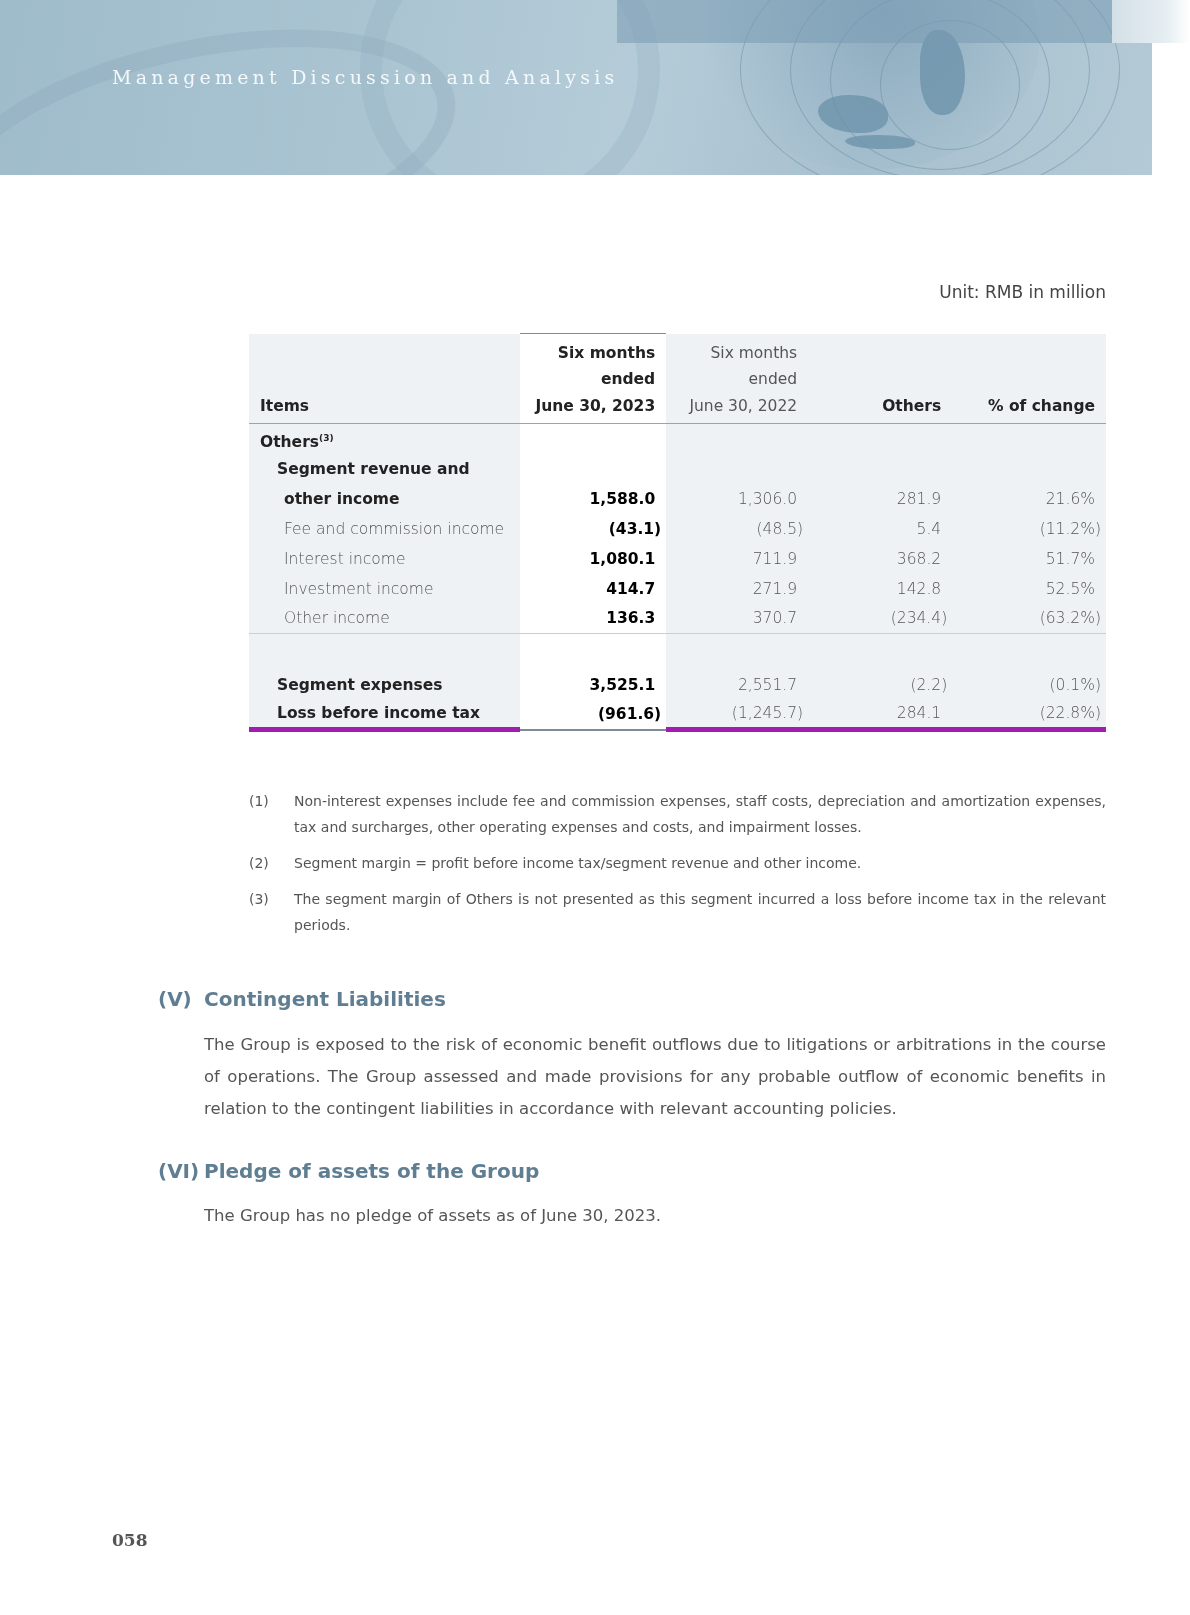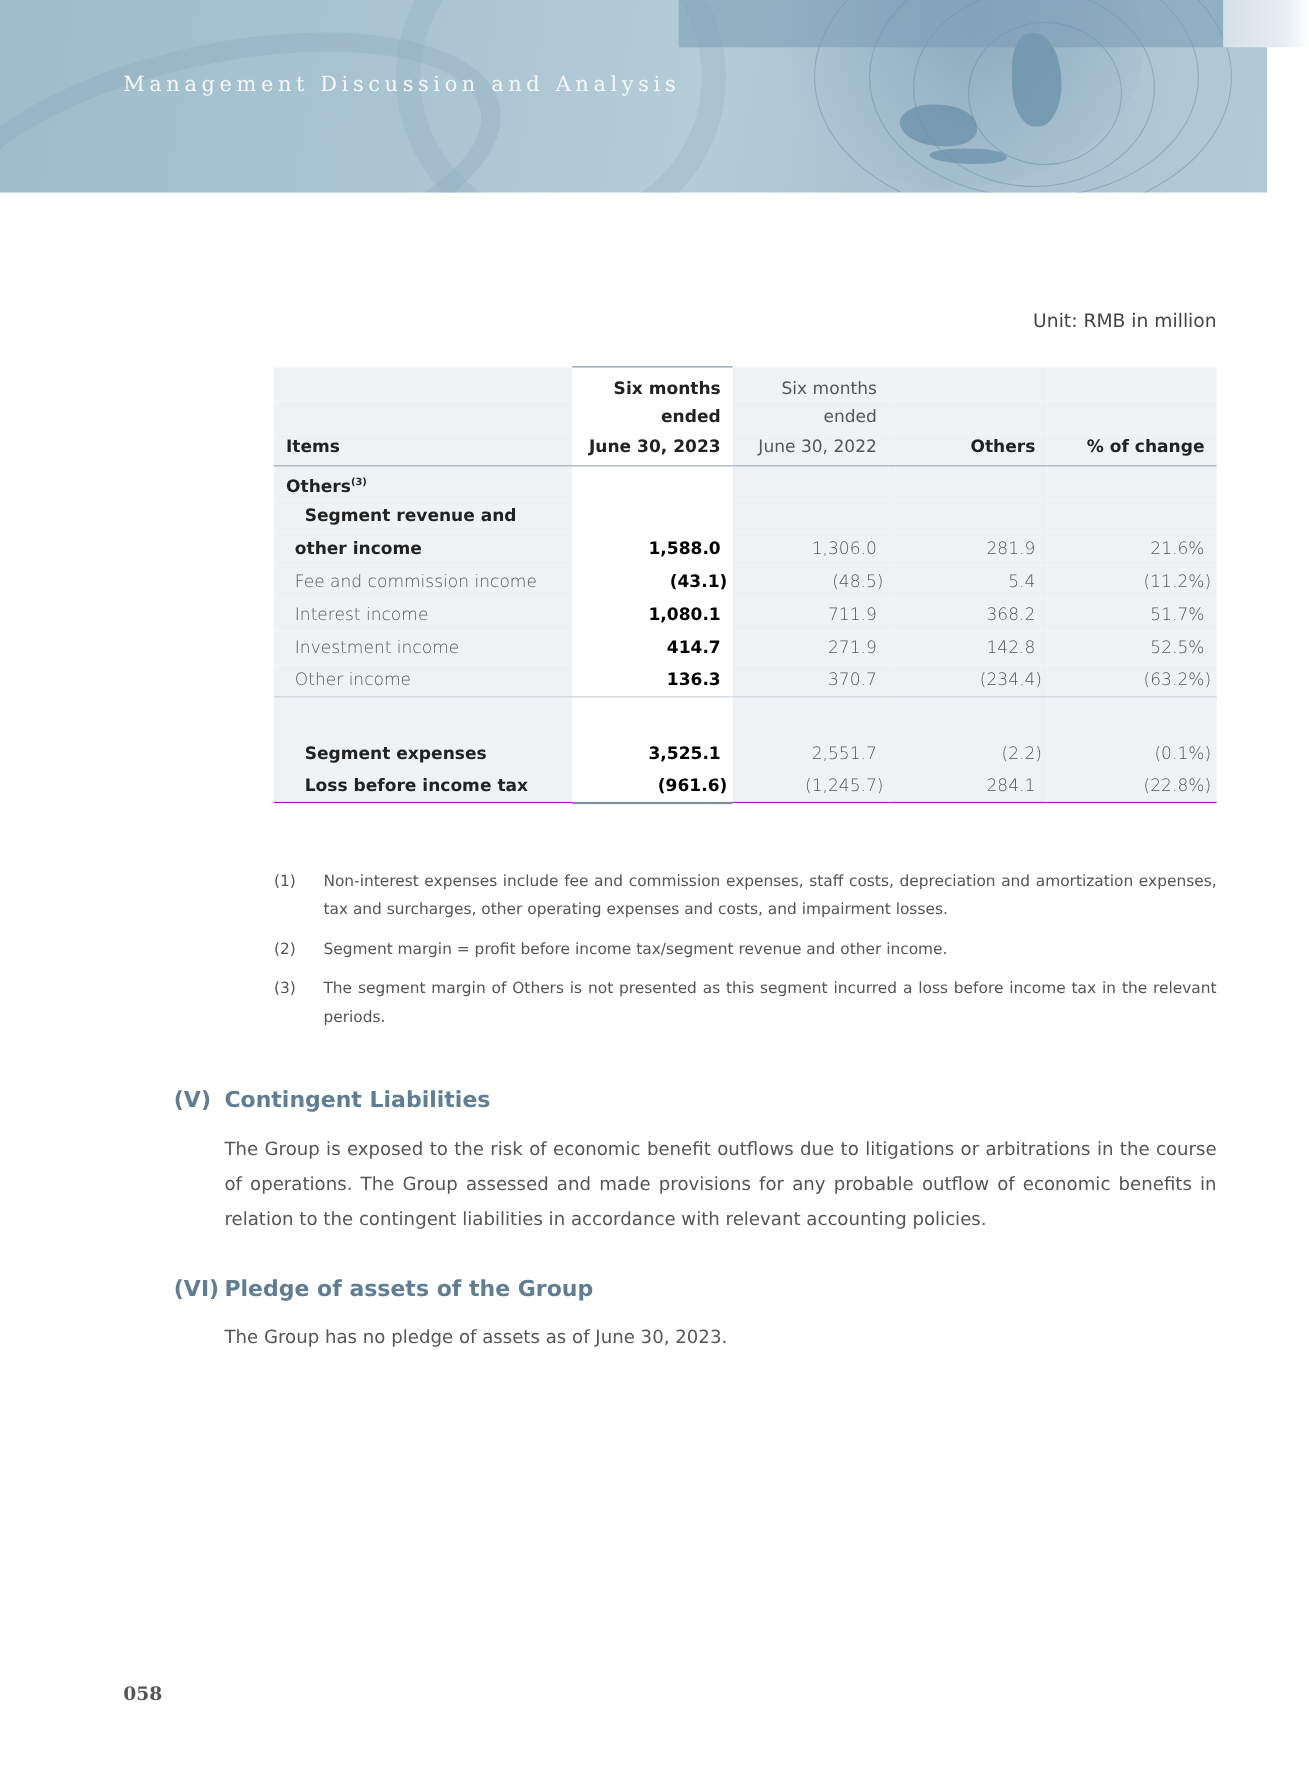--- a/index.html
+++ b/index.html
@@ -63,24 +63,24 @@
     .tbl thead th { font-weight: bold; color: #222; }
     .tbl thead .light { font-weight: normal; color: #555; }
     .tbl thead tr:first-child th { padding-top: 8px; }
     .tbl thead tr:last-child th { border-bottom: 1px solid #9aa4ab; padding-bottom: 4px; }
     .tbl thead tr:first-child .col-2023 { border-top: 1px solid #7d8c96; }
     .tbl tbody td { color: #555; font-weight: 300; }
     .tbl tbody td.bold { font-weight: bold; color: #222; }
     .tbl tbody td.col-2023 { font-weight: bold; color: #000000; }
     .tbl tbody tr.first td { padding-top: 6px; }
     .tbl .ind1 { padding-left: 28px; }
-    .tbl .ind2 { padding-left: 19px; }
+    .tbl .ind2 { padding-left: 35px; }
     .tbl tr.sep td { border-bottom: 1px solid #c9d0d5; }
     .tbl tr.spacer td { height: 36px; }
-    .tbl tr.last td { border-bottom: 1px solid #a21caf; }
+    .tbl tr.last td { border-bottom: 5px solid #a21caf; }
     .tbl tr.last td.col-2023 { border-bottom: 2px solid #7d8c96; }
     .tbl sup { font-size: 9px; vertical-align: 6px; }
     .neg-pad { padding-right: 5px !important; }
 
     
     .notes { position: absolute; left: 249px; top: 788px; width: 857px; font-size: 14px; color: #555; }
     .note { display: flex; line-height: 26px; margin-bottom: 10px; }
     .note .num { width: 45px; flex: none; }
     .note .txt { flex: 1; text-align: justify; }
 

